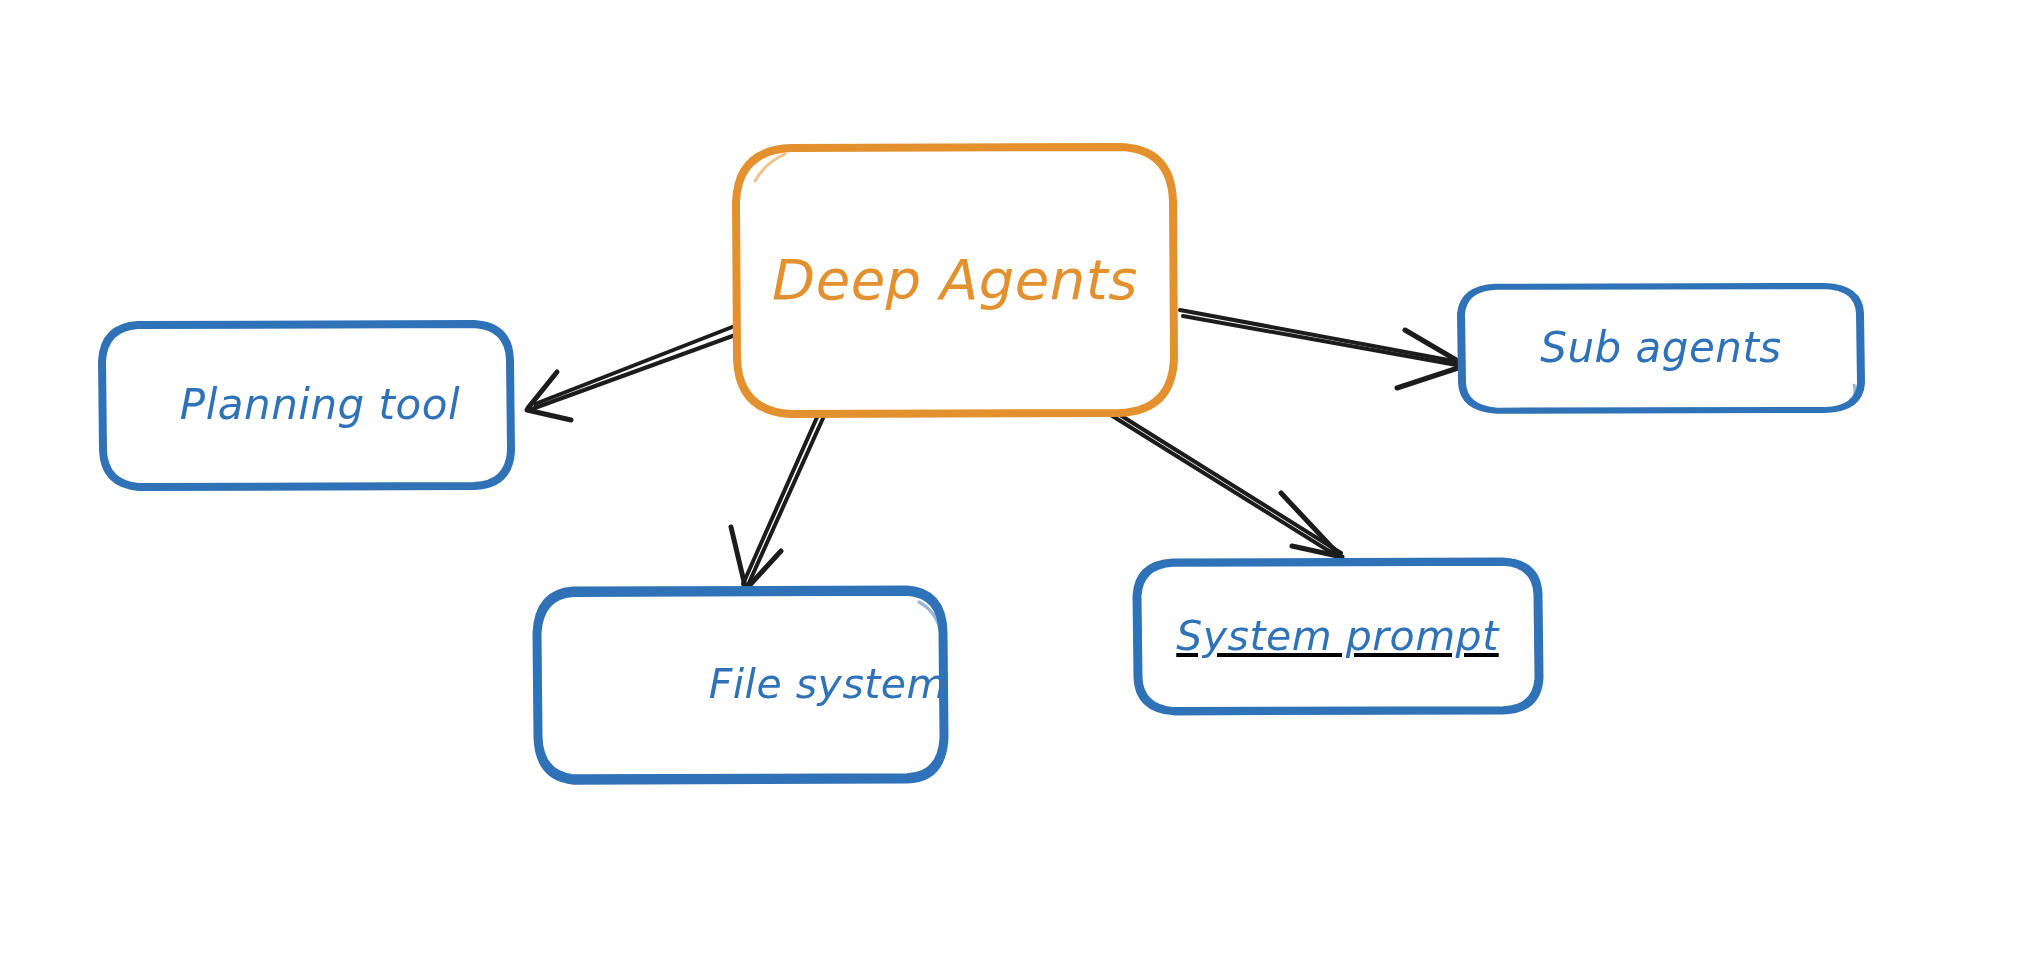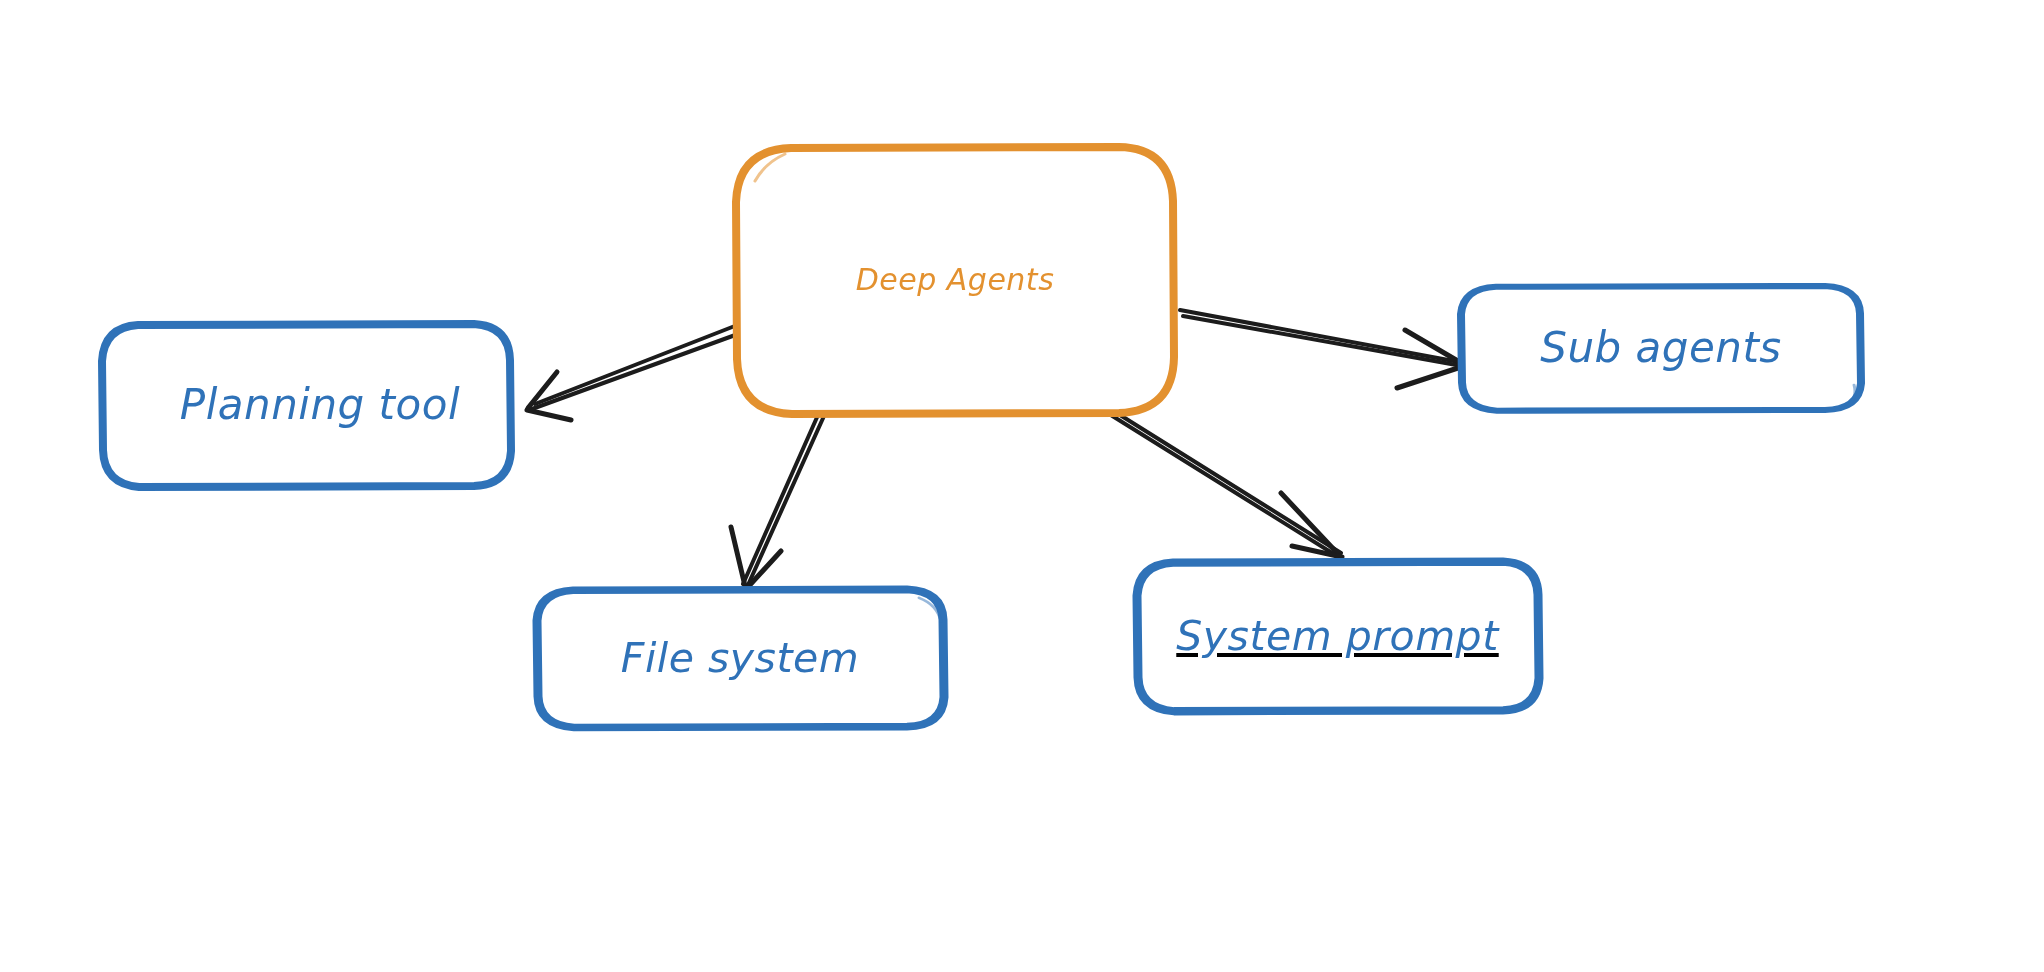--- a/index.html
+++ b/index.html
@@ -54,42 +54,43 @@
     line-height: 1;
   }
   
   #node-deep-agents {
     left: 733px;
     top: 143px;
     width: 444px;
     height: 274px;
   }
   #node-deep-agents .node-label {
-    font-size: 30px;
+    font-size: 56px;
     color: #E3912F;
   }
   
   #node-planning-tool {
     left: 98px;
     top: 320px;
     width: 416px;
     height: 170px;
     padding-left: 28px;
   }
   #node-sub-agents {
     left: 1458px;
     top: 283px;
     width: 406px;
     height: 130px;
   }
   #node-file-system {
     left: 533px;
     top: 586px;
     width: 414px;
-    height: 144px;
+    height: 197px;
+    justify-content: flex-end;
   }
   #node-system-prompt {
     left: 1133px;
     top: 558px;
     width: 409px;
     height: 156px;
     text-decoration: underline;
   }
   #node-planning-tool .node-label,
   #node-sub-agents .node-label,

